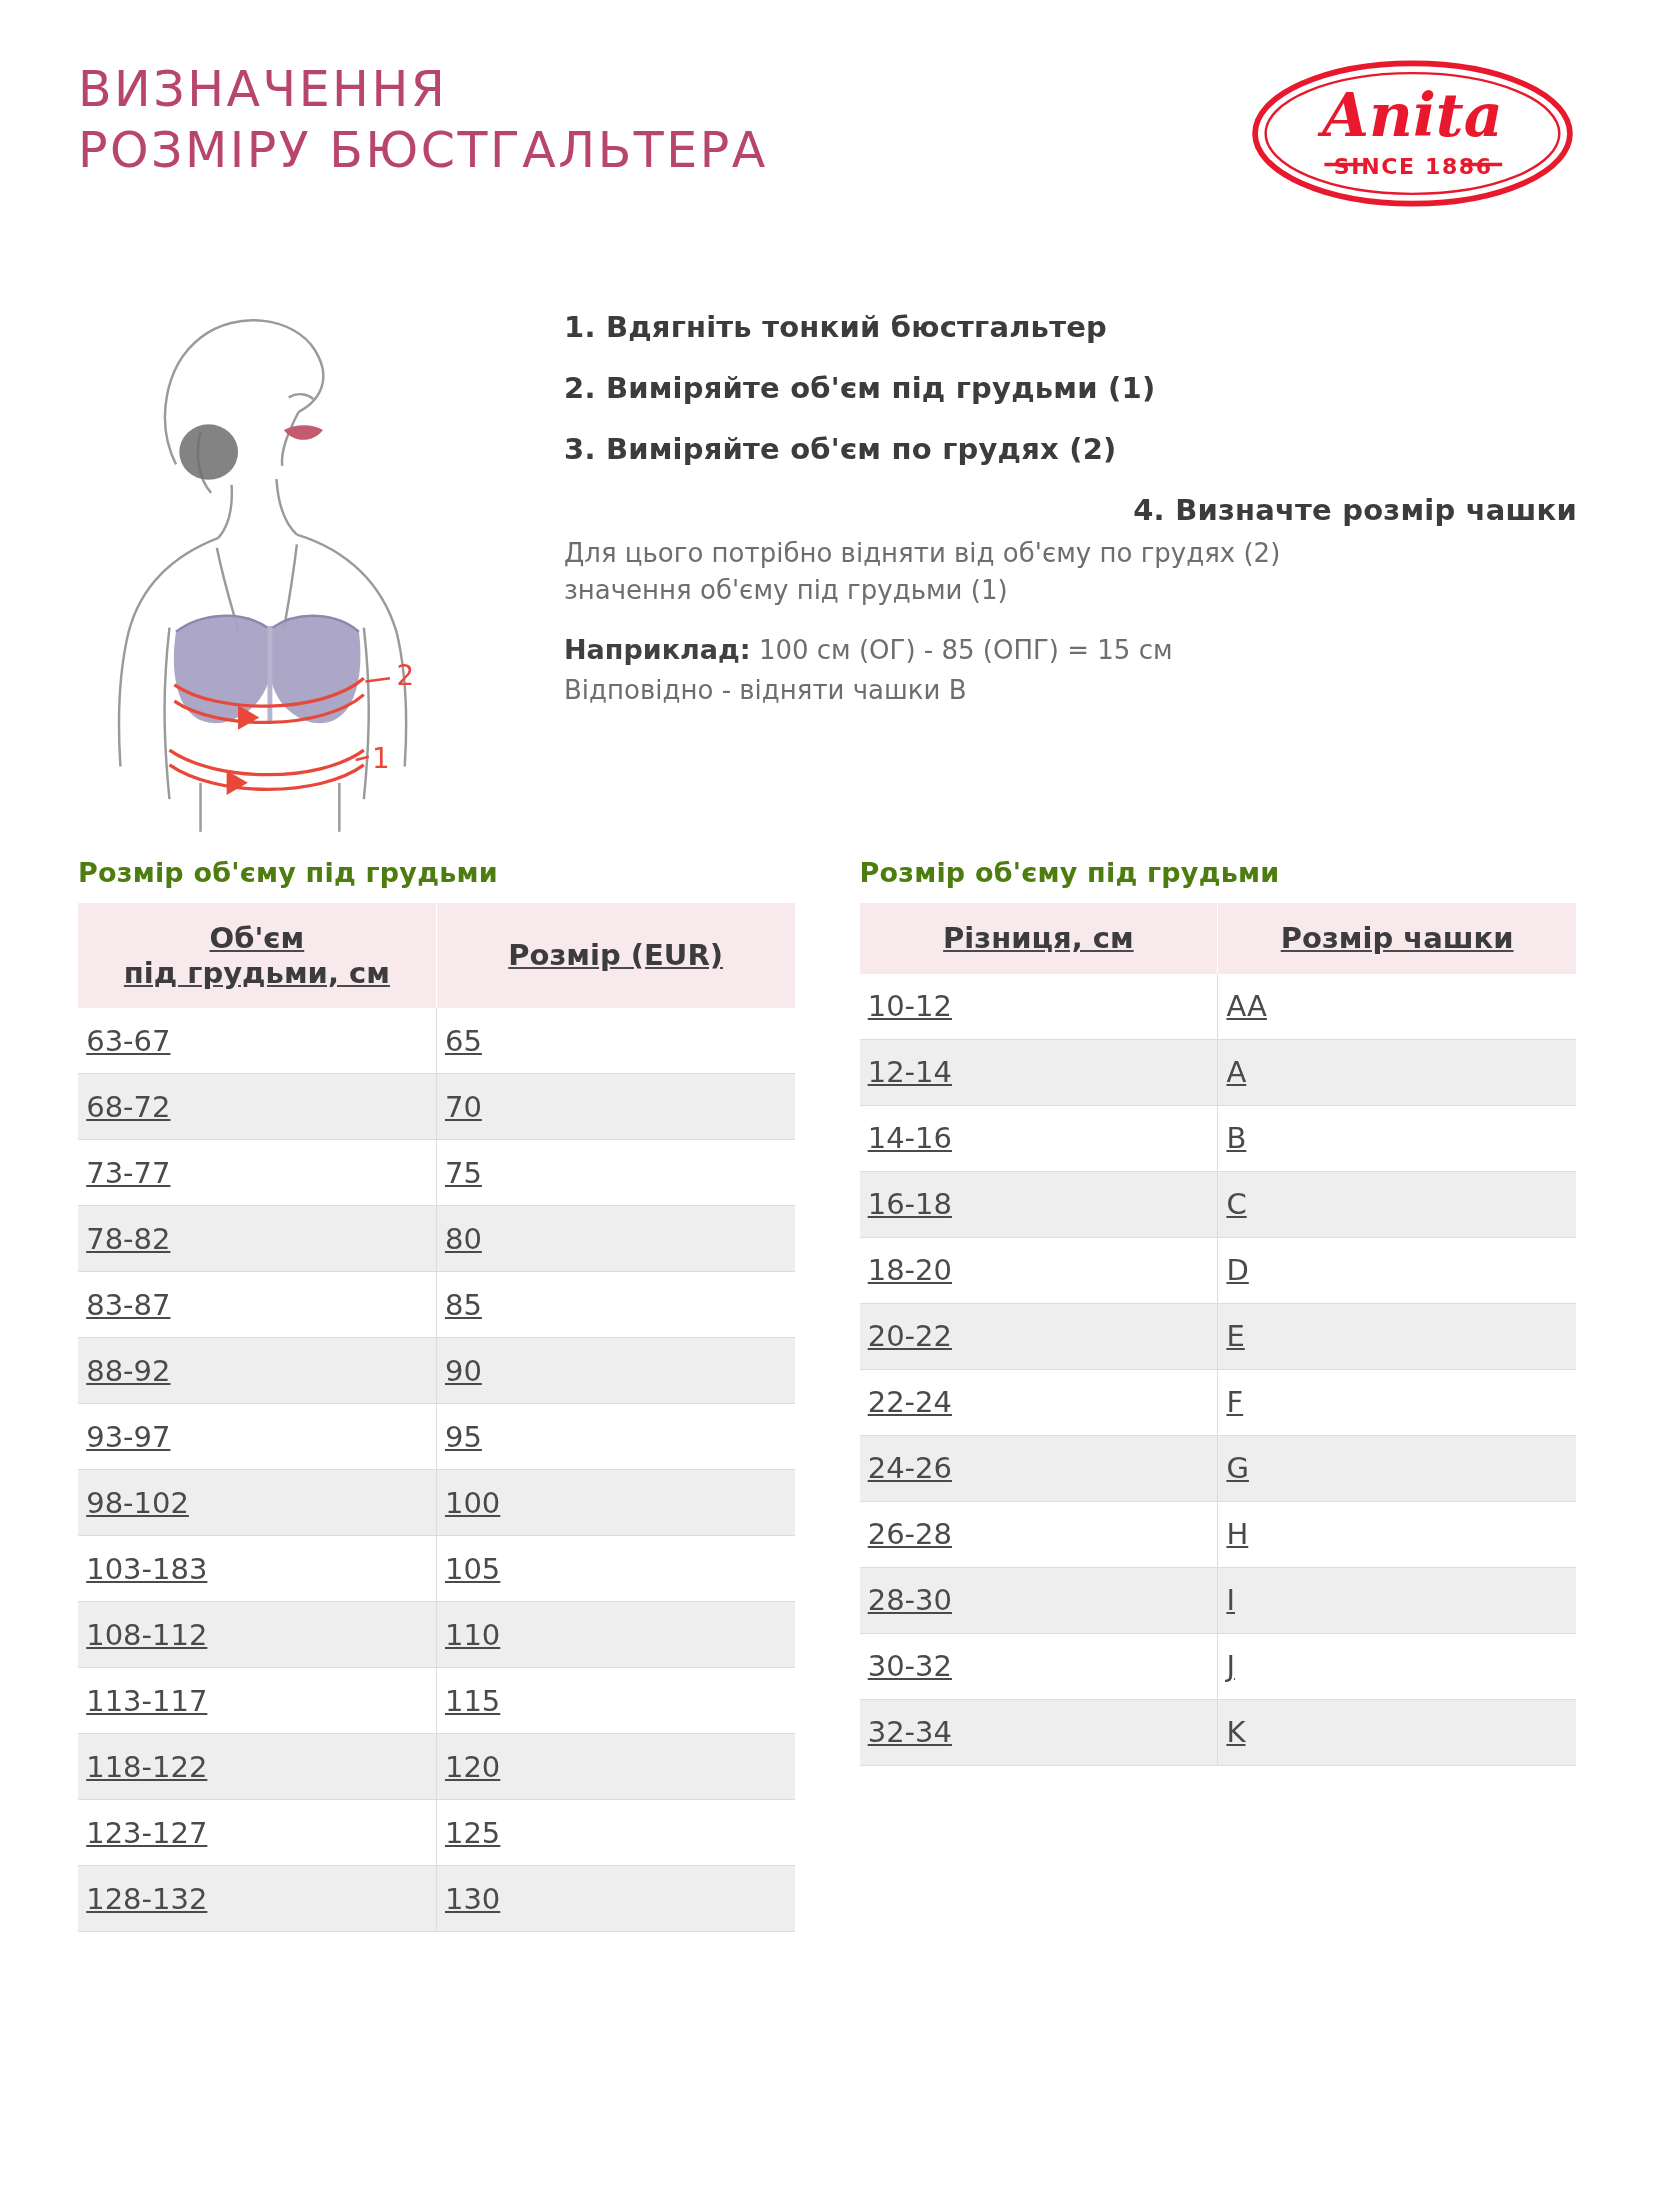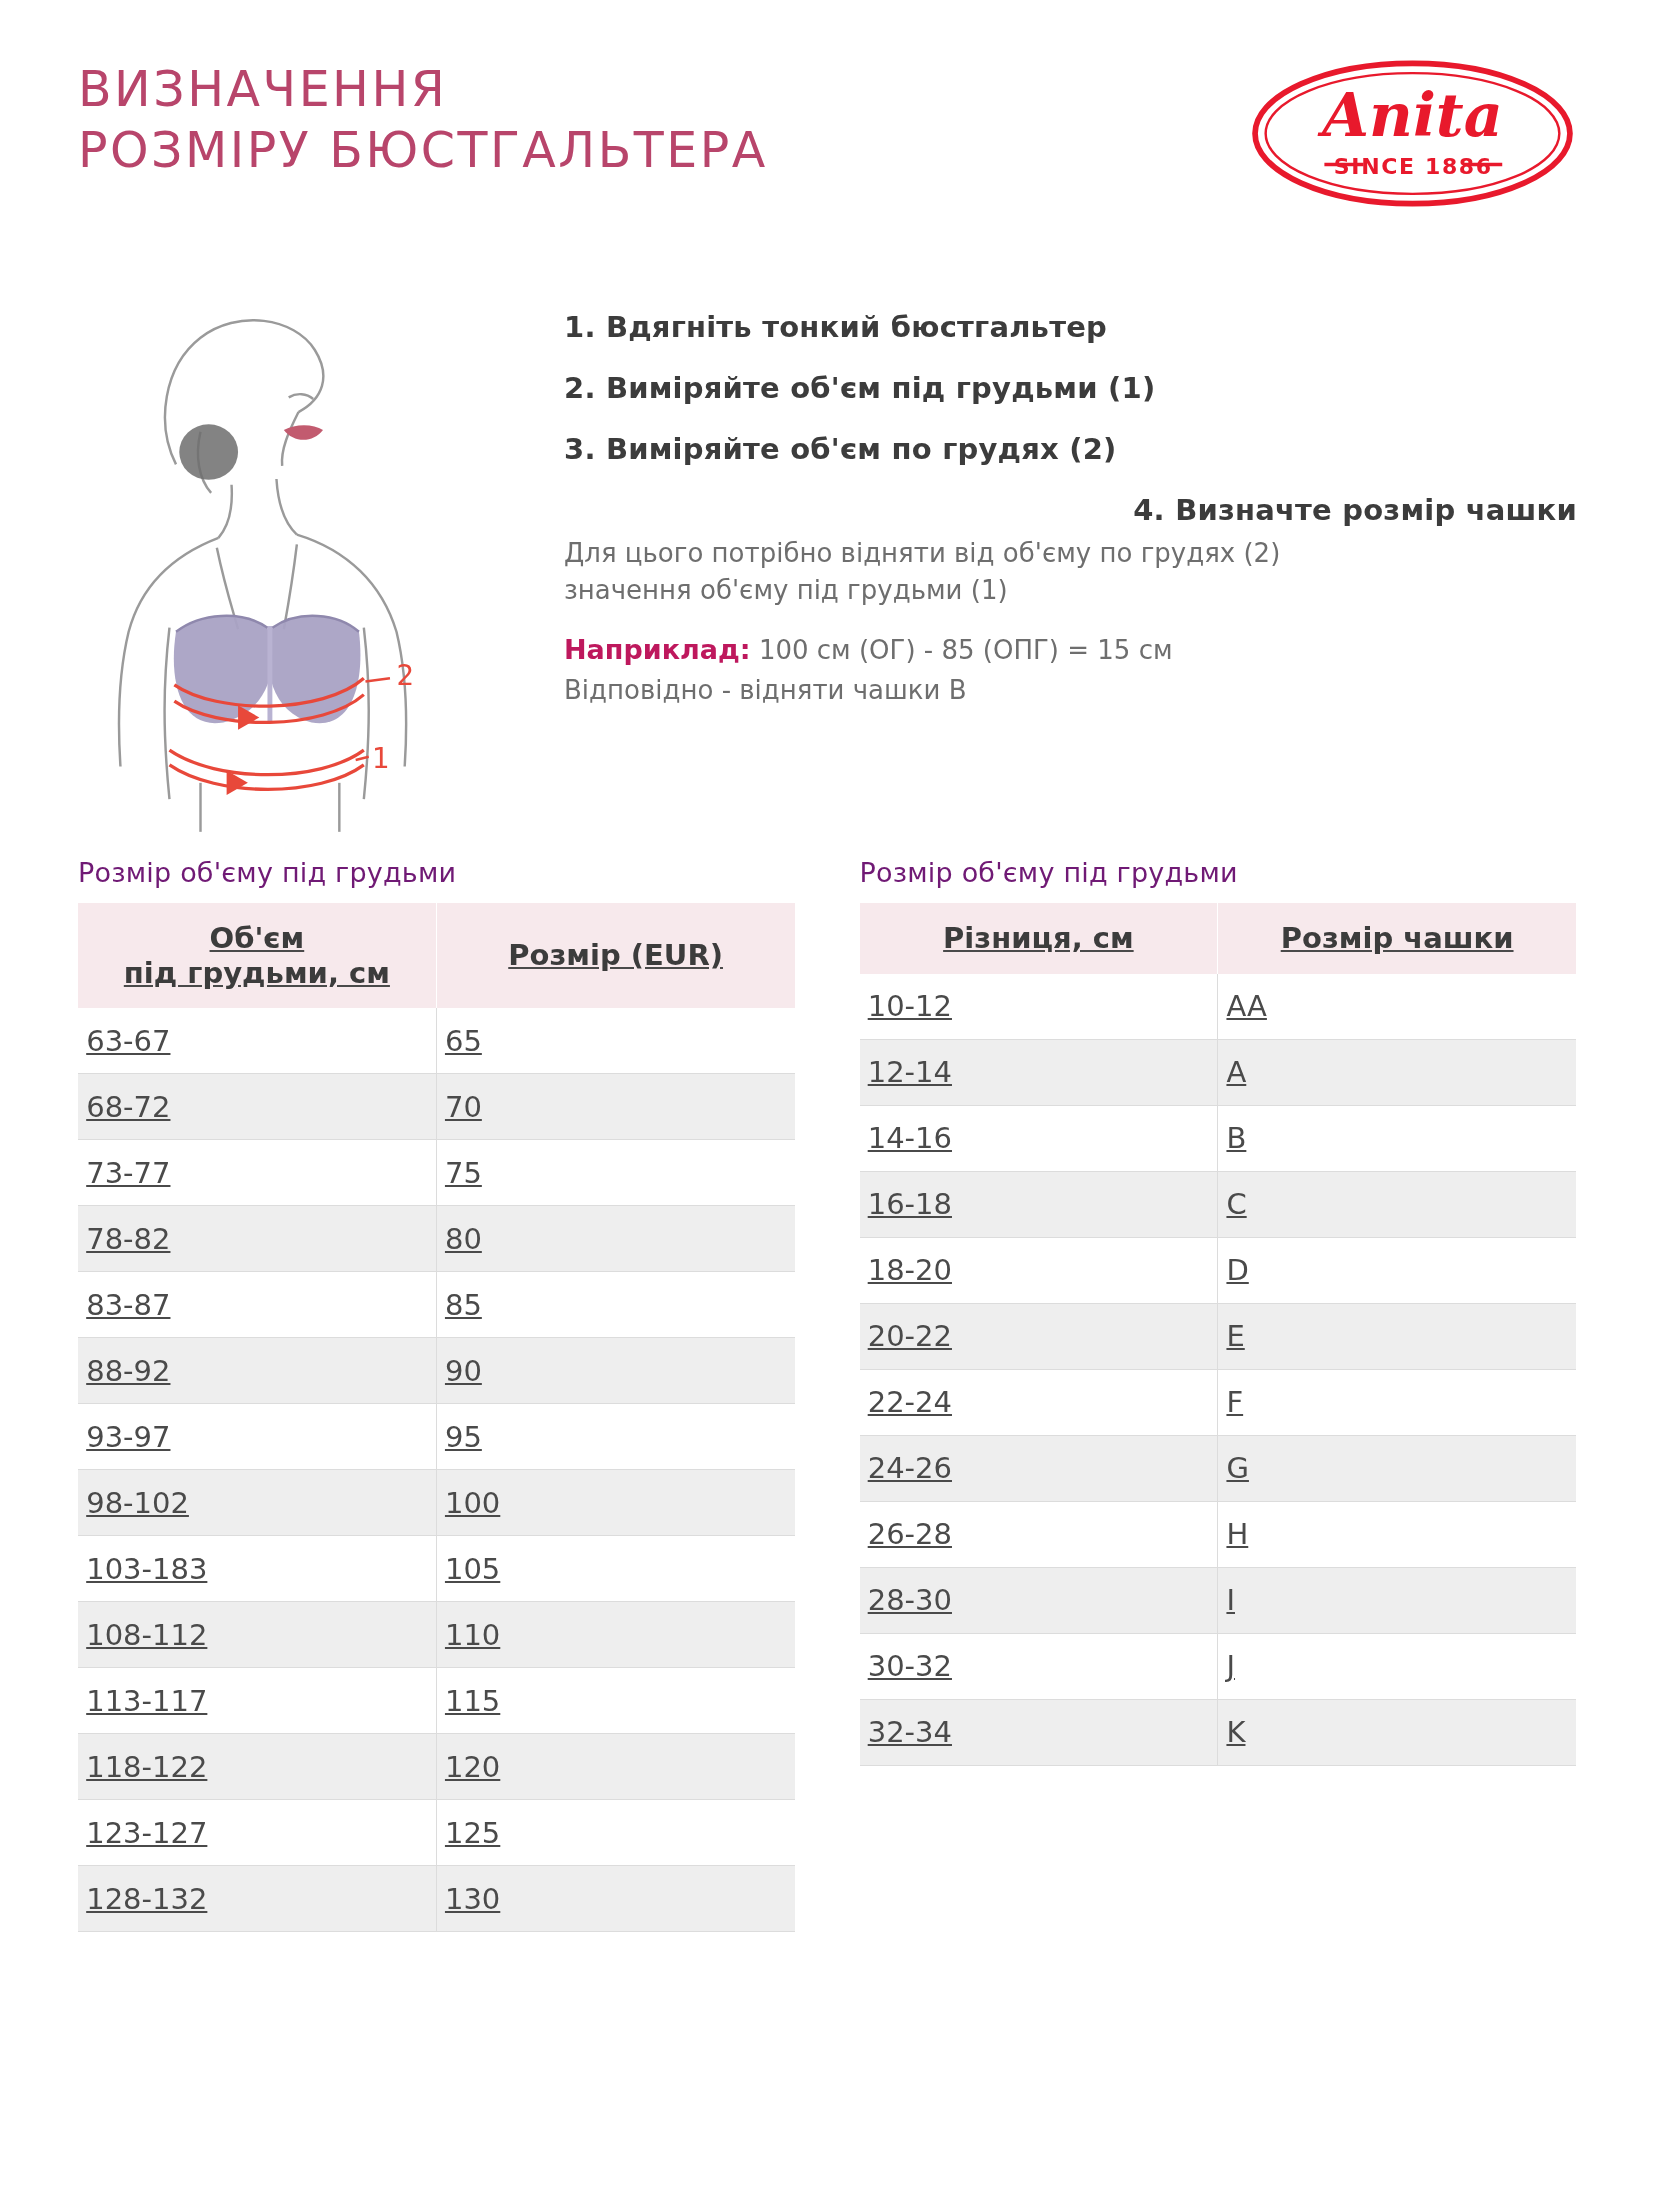--- a/index.html
+++ b/index.html
@@ -87,21 +87,21 @@
     color: #6e6e6e;
     line-height: 1.42;
     margin-bottom: 21px;
   }
   .example {
     font-size: 26px;
     color: #6e6e6e;
     line-height: 1.45;
   }
   .example b {
-    color: #be185d;
+    color: #404040;
     font-size: 27px;
   }
   .example-note {
     font-size: 26px;
     color: #6e6e6e;
     margin-top: 4.9px;
   }
 
   
   .tables {
@@ -110,22 +110,22 @@
     padding: 0 78px;
     display: flex;
     gap: 65px;
   }
   .table-block {
     flex: 1 1 0;
     min-width: 0;
   }
   .table-caption {
     font-size: 27px;
-    font-weight: normal;
-    color: #701a75;
+    font-weight: bold;
+    color: #4d7c0f;
     margin-bottom: 14.7px;
     letter-spacing: 0.2px;
   }
   table {
     width: 100%;
     border-collapse: collapse;
     table-layout: fixed;
     text-decoration: underline;
   }
   th {

